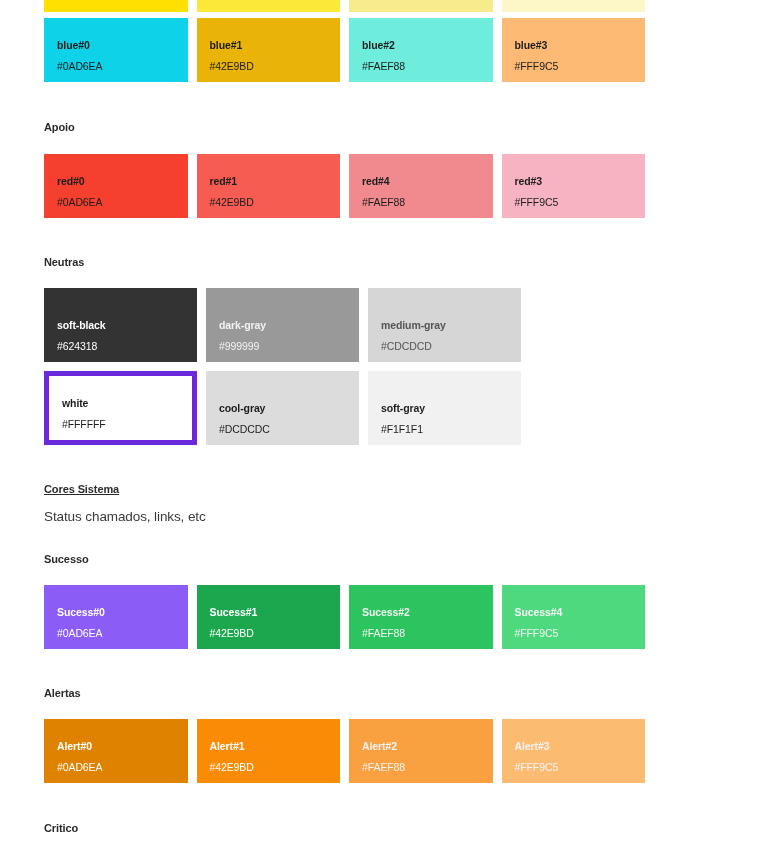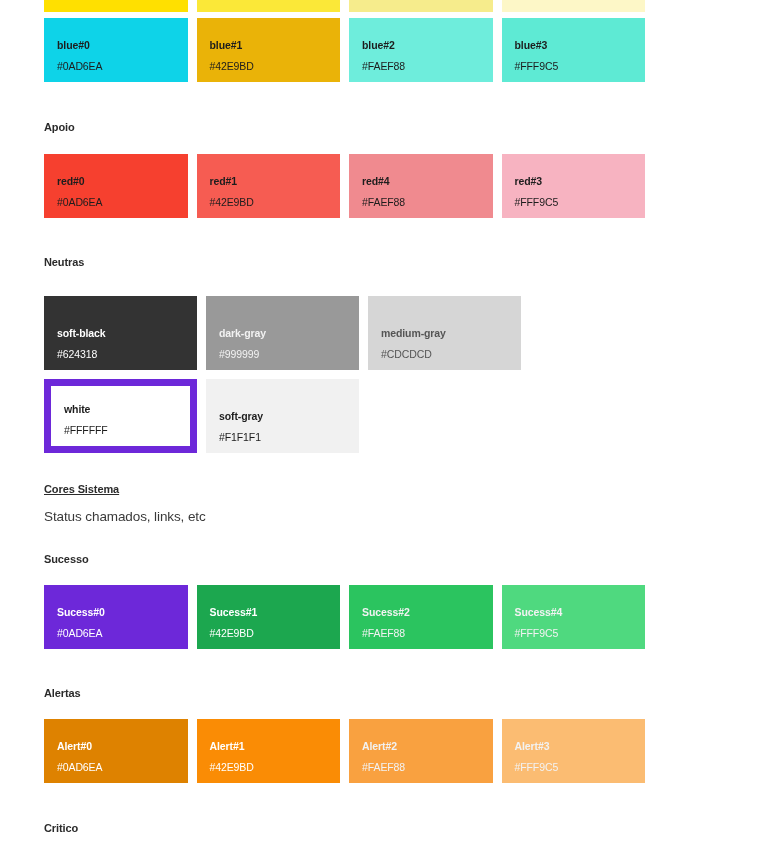--- a/index.html
+++ b/index.html
@@ -49,21 +49,21 @@
 
   
   .grid {
     position: absolute;
     left: 44px;
     display: grid;
     column-gap: 9px;
     row-gap: 9px;
   }
   .grid-4 { width: 601px; grid-template-columns: repeat(4, 1fr); }
-  .grid-3 { width: 477px; grid-template-columns: repeat(3, 1fr); margin-top: 8px; }
+  .grid-3 { width: 477px; grid-template-columns: repeat(3, 1fr); }
 
   .swatch {
     position: relative;
     height: 64px;
     padding: 0 13px;
     display: flex;
     flex-direction: column;
     justify-content: flex-end;
     padding-bottom: 11px;
   }
@@ -81,21 +81,21 @@
     font-weight: normal;
     line-height: 1;
     letter-spacing: -0.1px;
   }
 
   .tx-dark  { color: #1d1d1d; }
   .tx-light { color: #ffffff; }
   .tx-soft  { color: #f2f2f2; }
   .tx-gray  { color: #555555; }
 
-  .bordered { border: 7px solid #6d28d9; }
+  .bordered { border: 5px solid #6d28d9; }
 </style>
 </head>
 <body>
 
 <div class="page">
 
   <div class="clip-row">
     <div class="swatch" style="background:#FFE000">
 
       <span class="sw-hex tx-dark">#FFE000</span>
@@ -120,21 +120,21 @@
       <span class="sw-hex tx-dark">#0AD6EA</span>
     </div>
     <div class="swatch" style="background:#eab308">
       <span class="sw-name tx-dark">blue#1</span>
       <span class="sw-hex tx-dark">#42E9BD</span>
     </div>
     <div class="swatch" style="background:#6EEDDC">
       <span class="sw-name tx-dark">blue#2</span>
       <span class="sw-hex tx-dark">#FAEF88</span>
     </div>
-    <div class="swatch" style="background:#5eead4">
+    <div class="swatch" style="background:#fdba74">
       <span class="sw-name tx-dark">blue#3</span>
       <span class="sw-hex tx-dark">#FFF9C5</span>
     </div>
   </div>
 
   <div class="heading" style="position:absolute; left:44px; top:122px;">Apoio</div>
 
   <div class="grid grid-4" style="top:154px">
     <div class="swatch" style="background:#F6402F">
       <span class="sw-name tx-dark">red#0</span>
@@ -166,33 +166,37 @@
       <span class="sw-hex tx-soft">#999999</span>
     </div>
     <div class="swatch" style="background:#D6D6D6">
       <span class="sw-name tx-gray">medium-gray</span>
       <span class="sw-hex tx-gray">#CDCDCD</span>
     </div>
     <div class="swatch bordered" style="background:#FFFFFF">
       <span class="sw-name tx-dark">white</span>
       <span class="sw-hex tx-dark">#FFFFFF</span>
     </div>
+    <div class="swatch" style="background:#DCDCDC">
+      <span class="sw-name tx-dark">cool-gray</span>
+      <span class="sw-hex tx-dark">#DCDCDC</span>
+    </div>
     <div class="swatch" style="background:#F1F1F1">
       <span class="sw-name tx-dark">soft-gray</span>
       <span class="sw-hex tx-dark">#F1F1F1</span>
     </div>
   </div>
 
   <div class="heading" style="position:absolute; left:44px; top:484px;text-decoration:underline;">Cores Sistema</div>
   <div class="subtext" style="position:absolute; left:44px; top:510px;">Status chamados, links, etc</div>
 
   <div class="heading" style="position:absolute; left:44px; top:554px;">Sucesso</div>
 
   <div class="grid grid-4" style="top:585px">
-    <div class="swatch" style="background:#6d28d9">
+    <div class="swatch" style="background:#8b5cf6">
       <span class="sw-name tx-light">Sucess#0</span>
       <span class="sw-hex tx-light">#0AD6EA</span>
     </div>
     <div class="swatch" style="background:#1CA74F">
       <span class="sw-name tx-light">Sucess#1</span>
       <span class="sw-hex tx-light">#42E9BD</span>
     </div>
     <div class="swatch" style="background:#2BC45F">
       <span class="sw-name tx-soft">Sucess#2</span>
       <span class="sw-hex tx-soft">#FAEF88</span>

